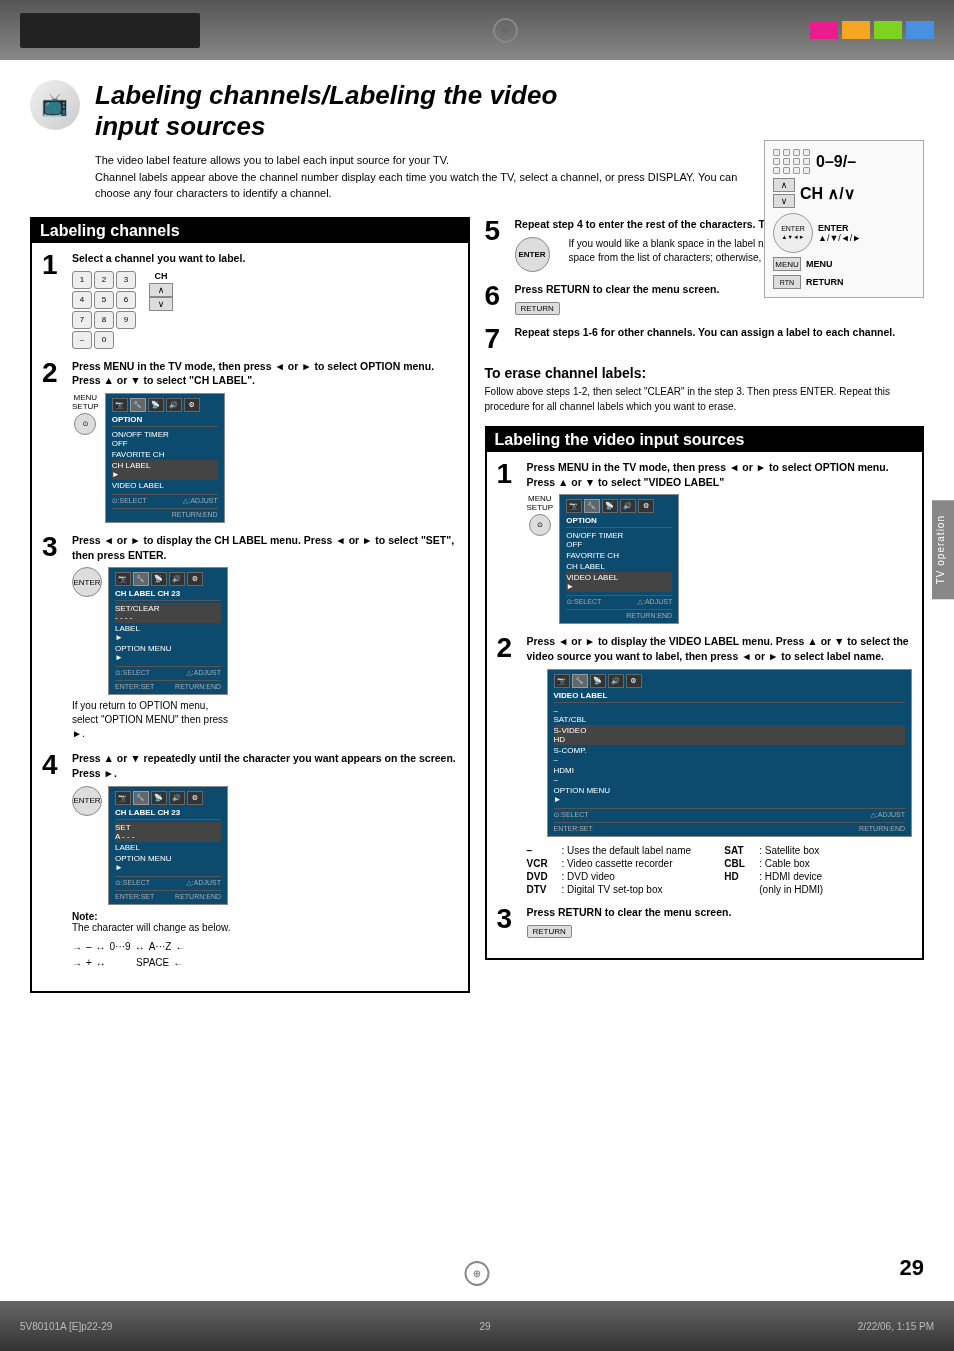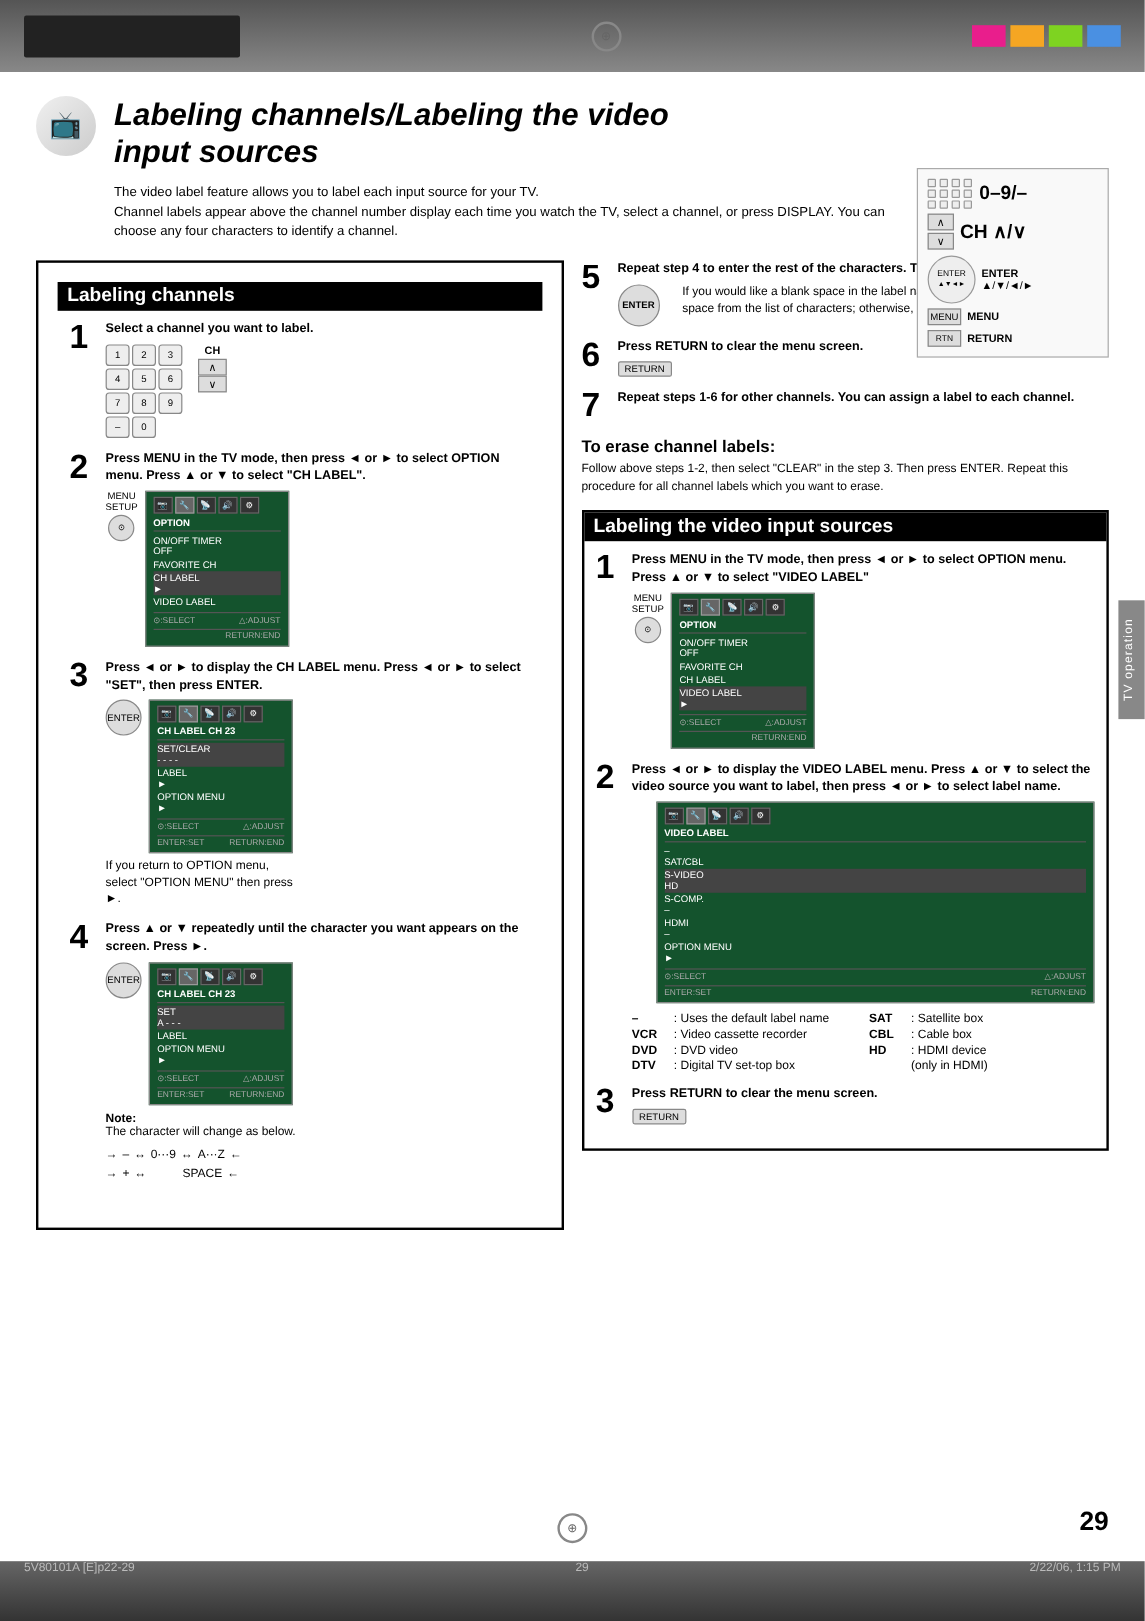--- a/index.html
+++ b/index.html
@@ -156,21 +156,21 @@
       min-width: 0;
     }
     .right-col {
       flex: 1;
       min-width: 0;
     }
 
     
     .section-box {
       border: 2px solid #000;
-      padding: 26px;
+      padding: 10px;
       margin-bottom: 10px;
     }
     .section-title {
       font-size: 16px;
       font-weight: bold;
       margin-bottom: 8px;
       background: #000;
       color: #fff;
       padding: 3px 8px;
       margin: -10px -10px 8px -10px;
@@ -200,21 +200,21 @@
     }
     .step-note {
       font-size: 10px;
       line-height: 1.4;
       margin-top: 4px;
     }
 
     
     .menu-screen {
       border: 1px solid #888;
-      background: #14532d;
+      background: #0c4a6e;
       color: #fff;
       padding: 4px 6px;
       font-size: 8px;
       min-width: 120px;
     }
     .menu-screen .menu-row {
       display: flex;
       justify-content: space-between;
       padding: 1px 0;
       font-size: 8px;
@@ -908,17 +908,17 @@
 </div>
 
 <div class="side-tab">TV operation</div>
 
 <div class="page-num-box">29</div>
 
 <div style="position:absolute;bottom:65px;left:50%;transform:translateX(-50%);">
   <div class="crosshair">⊕</div>
 </div>
 
-<div style="position:absolute;bottom:0;width:100%;height:50px;background:linear-gradient(to bottom,#666,#333);display:flex;justify-content:space-between;padding:0 20px;">
+<div style="position:absolute;bottom:0;width:100%;height:50px;background:linear-gradient(to bottom,#666,#333);display:flex;align-items:center;justify-content:space-between;padding:0 20px;">
   <div style="color:#bbb;font-size:10px;">5V80101A [E]p22-29</div>
   <div style="color:#bbb;font-size:10px;">29</div>
   <div style="color:#bbb;font-size:10px;">2/22/06, 1:15 PM</div>
 </div>
 
 </body></html>

